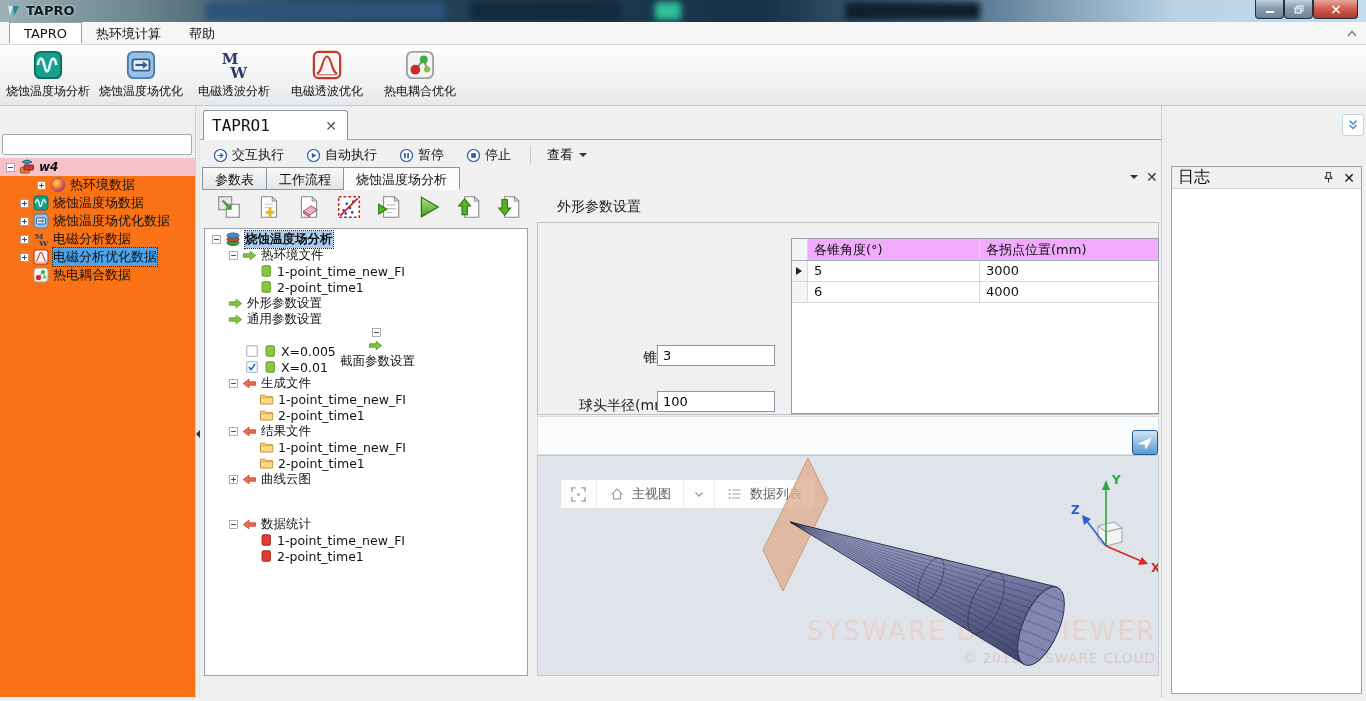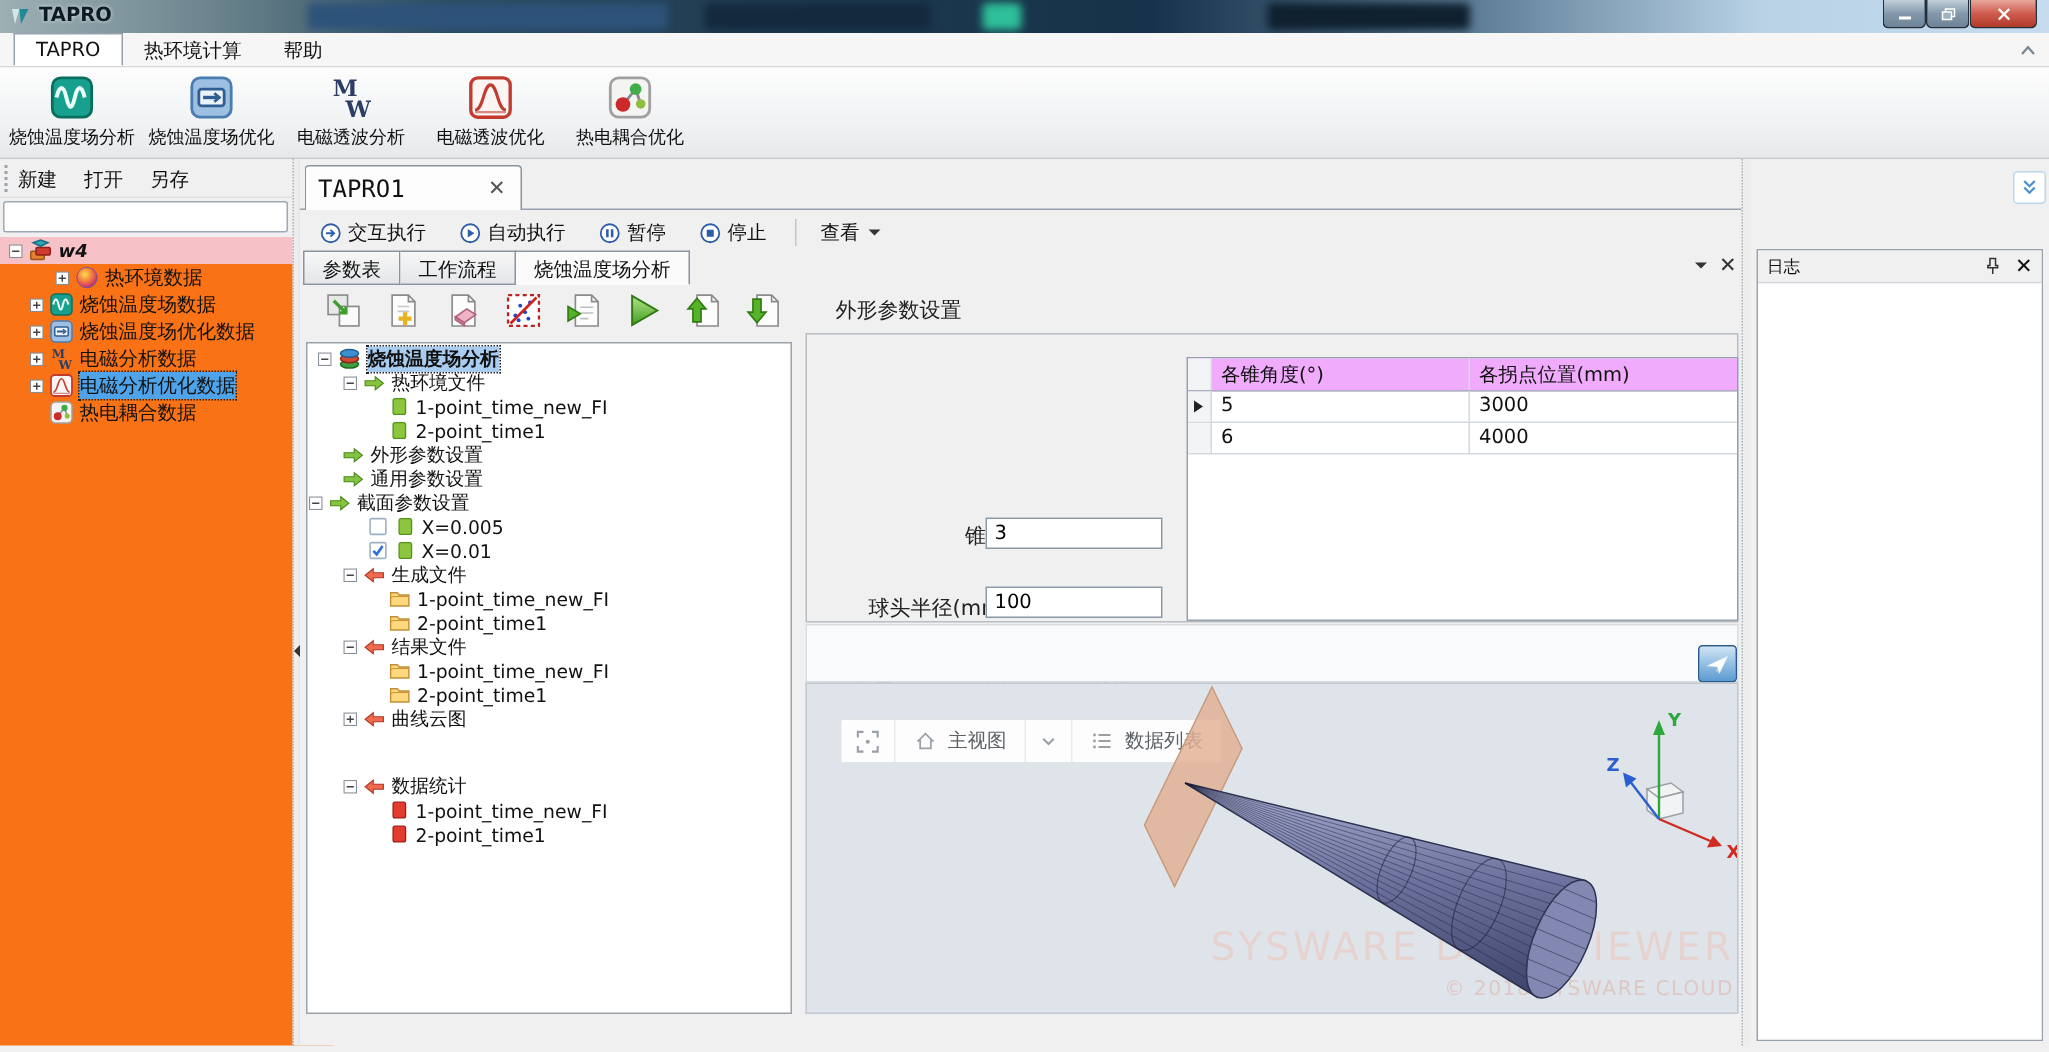--- a/index.html
+++ b/index.html
@@ -117,21 +117,21 @@
   .vseg:last-child { border-right:none; }
   .vseg .icn { margin-right:7px; display:flex; }
   .vseg.narrow { padding:0 9px; }
   #scene { position:absolute; left:0; top:0; width:622px; height:221px; z-index:2; pointer-events:none; }
 
   
   #rightpanel { left:1167px; top:106px; width:199px; height:591px; background:#f0f0f0; }
   #chev-btn { position:absolute; left:175px; top:8px; width:22px; height:22px; background:#fff; border:1px solid #bcd6ea; border-radius:3px; display:flex; align-items:center; justify-content:center; cursor:pointer; }
   #log-box { position:absolute; left:4px; top:60px; width:191px; height:528px; border:1px solid #98a2ae; background:#fff; }
   #log-header { height:22px; background:#f0f0f0; border-bottom:1px solid #cdd3d9; display:flex; align-items:center; padding:0 6px; }
-  #log-header .lg-title { flex:1; font-size:11px; }
+  #log-header .lg-title { flex:1; font-size:16px; }
   #log-header .icn { margin-left:6px; cursor:pointer; display:flex; }
   #log-header .xclose { margin-left:8px; font-size:14px; cursor:pointer; }
 </style>
 </head>
 <body>
 
 <div id="app">
 
   <svg width="0" height="0" style="position:absolute">
     <defs>
@@ -264,28 +264,20 @@
                 <circle cx="11.8" cy="10.3" r="1.7" fill="#8ebf3f"></circle>
               </svg>
             </span>
           </div>
           <div class="rlabel">热电耦合优化</div>
         </div>
       </div>
     </div>
 
   <div id="leftpanel" class="abs">
-    <div id="lp-toolbar">
-      <div id="lp-grip"></div>
-      <div id="lp-buttons">
-          <div class="lp-btn">新建</div>
-          <div class="lp-btn">打开</div>
-          <div class="lp-btn">另存</div>
-        </div>
-    </div>
     <input id="lp-filter" value="" style="">
     <div id="lp-tree">
         <div class="trow root-row" style="padding-left: 5px;">
           <span class="icn exp">
             <svg width="11" height="11" viewBox="0 0 16 16">
               <rect x="2" y="2" width="12" height="12" fill="#fff" stroke="#848b93"></rect>
               <path d="M4.5 8 h7" stroke="#444" stroke-width="1.4"></path>
             </svg>
           </span>
           <span class="icn">
@@ -593,21 +585,21 @@
           <span class="lbl">外形参数设置</span>
         </div>
         <div class="trow" style="padding-left: 23px;">
           <span class="icn">
             <svg width="15" height="15" viewBox="0 0 16 16">
               <path d="M1.5 6.2 h7.2 V3.4 L14.5 8 L8.7 12.6 V9.8 H1.5 Z" fill="#86c440" stroke="#4c8a1a" stroke-width=".8"></path>
             </svg>
           </span>
           <span class="lbl">通用参数设置</span>
         </div>
-        <div class="trow" style="">
+        <div class="trow" style="padding-left: 23px; flex-direction: column;">
           <span class="icn exp">
             <svg width="11" height="11" viewBox="0 0 16 16">
               <rect x="2" y="2" width="12" height="12" fill="#fff" stroke="#848b93"></rect>
               <path d="M4.5 8 h7" stroke="#444" stroke-width="1.4"></path>
             </svg>
           </span>
           <span class="icn">
             <svg width="15" height="15" viewBox="0 0 16 16">
               <path d="M1.5 6.2 h7.2 V3.4 L14.5 8 L8.7 12.6 V9.8 H1.5 Z" fill="#86c440" stroke="#4c8a1a" stroke-width=".8"></path>
             </svg>

